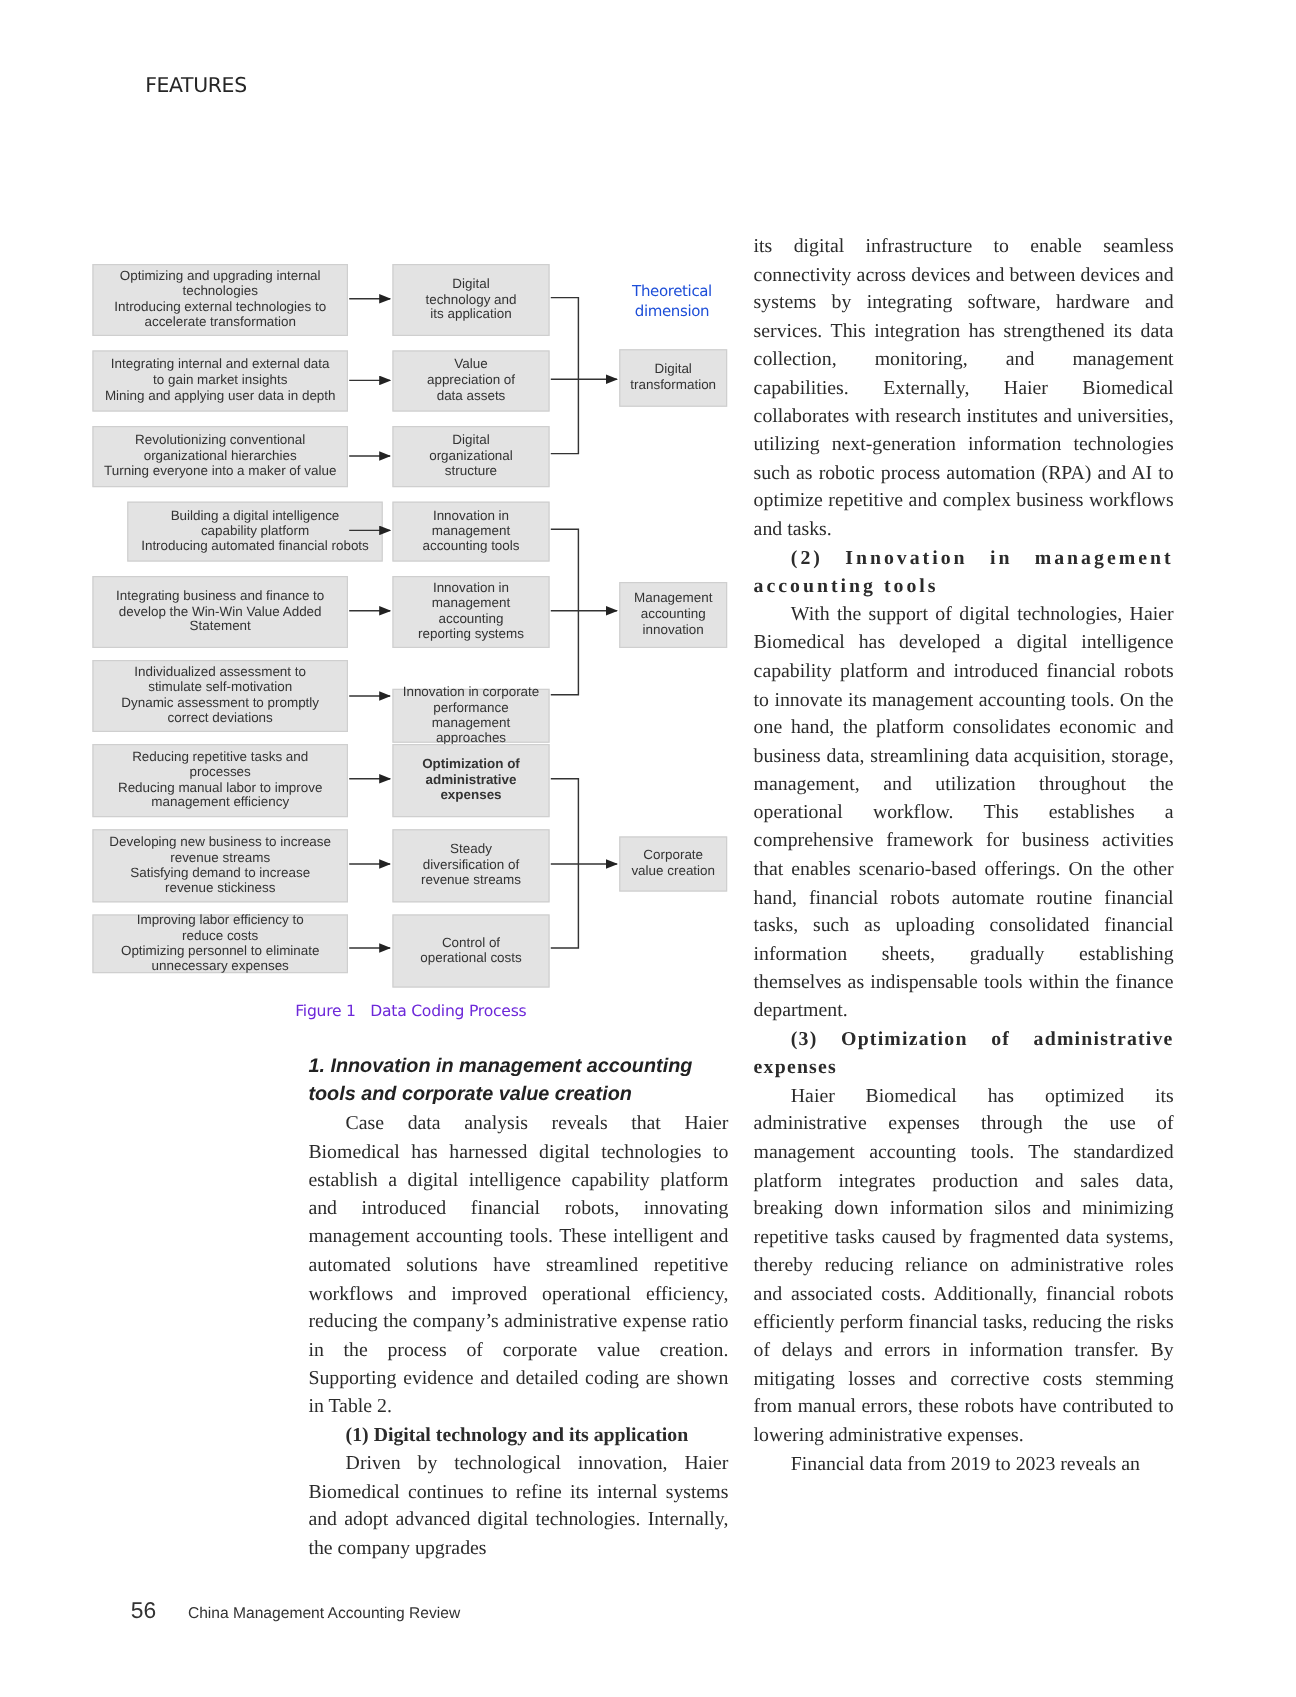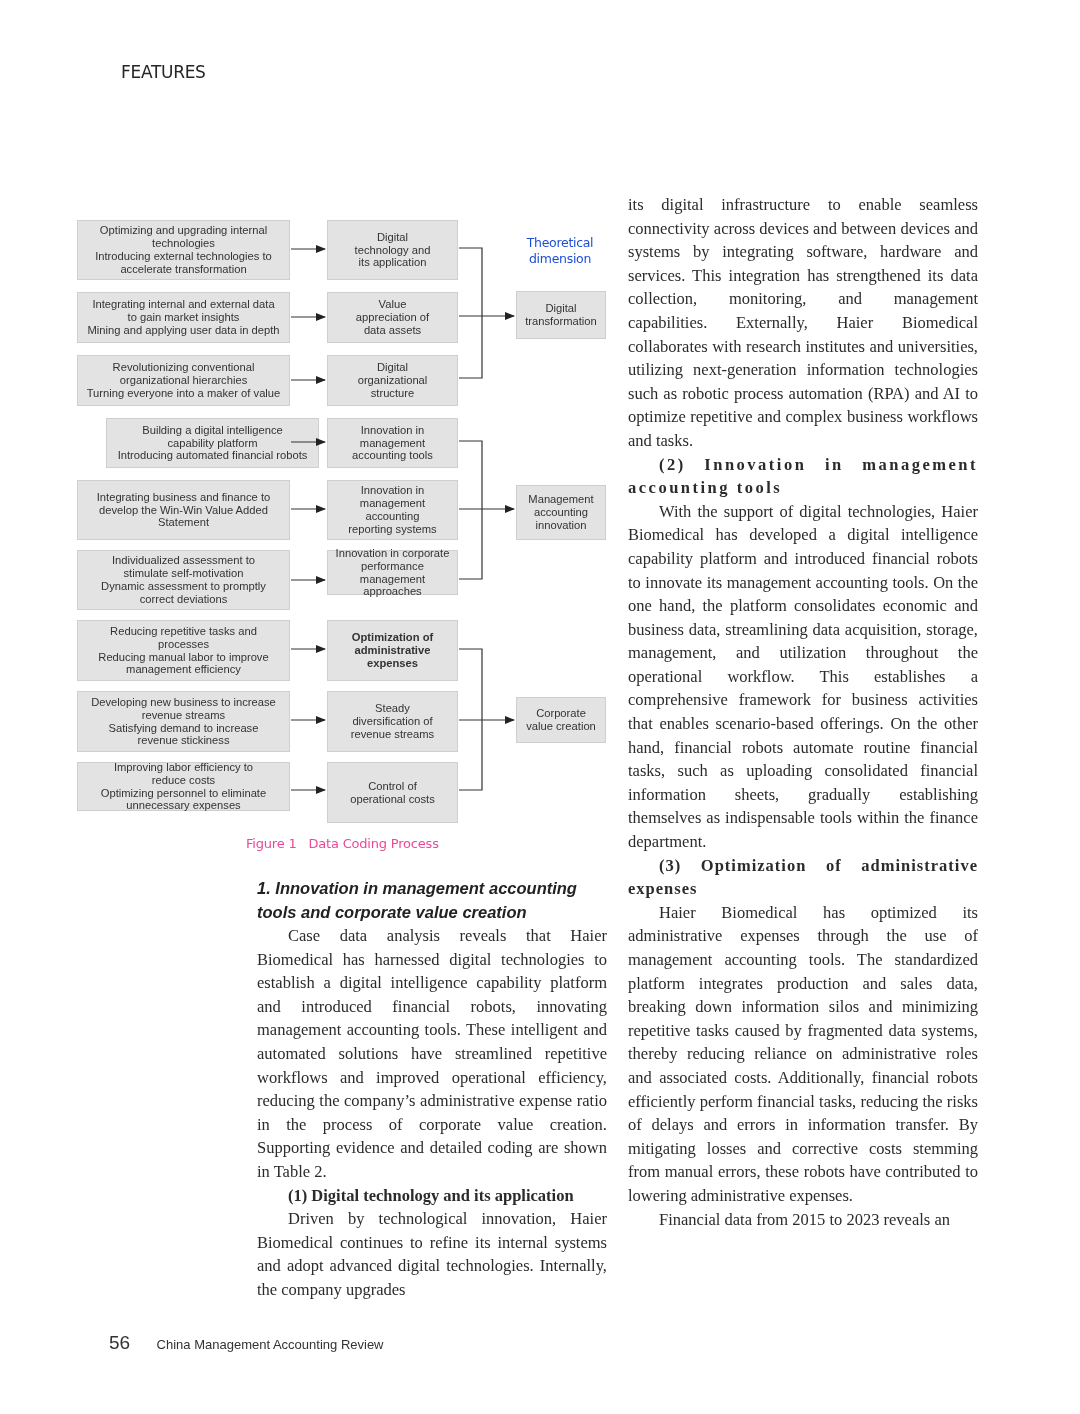--- a/index.html
+++ b/index.html
@@ -5,21 +5,21 @@
   html, body { margin: 0; padding: 0; background: #ffffff; }
   body { width: 1080px; height: 1414px; position: relative; overflow: hidden; color: #2b2b2b; }
   .header { position: absolute; left: 77px; top: 62px; font-family: "DejaVu Sans", sans-serif; font-size: 17px; letter-spacing: -0.3px; color: #262626; margin-left: 44px; }
   .figure { position: absolute; left: 0; top: 0; width: 620px; height: 870px; }
   .col-head { position: absolute; font-family: "DejaVu Sans", sans-serif; font-size: 12.5px; color: #1d4ed8; text-align: center; line-height: 16px; letter-spacing: -0.3px; margin-top: 40px; }
   .box { position: absolute; background: #e3e3e3; border: 1px solid #cfcfcf; box-sizing: border-box; display: flex; align-items: center; justify-content: center; text-align: center; font-family: "Liberation Sans", sans-serif; font-size: 11.2px; line-height: 12.8px; color: #333; padding: 0 3px; white-space: pre-line; }
   .box.first { left: 77px; width: 213px; }
   .box.second { left: 327px; width: 131px; }
   .box.third { left: 516px; width: 90px; }
   svg.connectors { position: absolute; left: 0; top: 0; width: 620px; height: 870px; pointer-events: none; }
-  .caption { position: absolute; left: 246px; top: 836px; font-family: "DejaVu Sans", sans-serif; font-size: 13px; color: #ec4899; letter-spacing: -0.2px; }
+  .caption { position: absolute; left: 246px; top: 836px; font-family: "DejaVu Sans", sans-serif; font-size: 13px; color: #6d28d9; letter-spacing: -0.2px; }
   .caption .num { margin-right: 12px; }
   .col { position: absolute; font-family: "Liberation Serif", serif; font-size: 16.5px; line-height: 23.6px; color: #2b2b2b; text-align: justify; }
   .col p { margin: 0; }
   .col .indent { text-indent: 31px; }
   .col .sub { font-weight: bold; }
   .col .sub.indent { text-indent: 31px; }
   .left-col { left: 257px; top: 876px; width: 350px; }
   .right-col { left: 628px; top: 193px; width: 350px; }
   .section-title { font-family: "Liberation Sans", sans-serif; font-style: italic; font-weight: bold; font-size: 16.5px; line-height: 24px; color: #222; text-align: left; }
   .footer { position: absolute; left: 77px; top: 1332px; font-family: "Liberation Sans", sans-serif; color: #333; margin-left: 32px; }
@@ -79,21 +79,21 @@
   <div class="box second" style="top:355px; height:51px;">Digital
 organizational
 structure</div>
   <div class="box second" style="top:418px; height:50px;">Innovation in
 management
 accounting tools</div>
   <div class="box second" style="top:480px; height:60px;">Innovation in
 management
 accounting
 reporting systems</div>
-  <div class="box second" style="top:550px; height:45px;">Innovation in corporate
+  <div class="box second" style="top:574px; height:45px;">Innovation in corporate
 performance
 management
 approaches</div>
   <div class="box second" style="top:620px; height:61px;font-weight:bold;">Optimization of
 administrative
 expenses</div>
   <div class="box second" style="top:691px; height:61px;">Steady
 diversification of
 revenue streams</div>
   <div class="box second" style="top:762px; height:61px;">Control of
@@ -151,19 +151,19 @@
   <p class="sub indent">(1) Digital technology and its application</p>
   <p class="indent">Driven by technological innovation, Haier Biomedical continues to refine its internal systems and adopt advanced digital technologies. Internally, the company upgrades</p>
 </div>
 
 <div class="col right-col">
   <p>its digital infrastructure to enable seamless connectivity across devices and between devices and systems by integrating software, hardware and services. This integration has strengthened its data collection, monitoring, and management capabilities. Externally, Haier Biomedical collaborates with research institutes and universities, utilizing next-generation information technologies such as robotic process automation (RPA) and AI to optimize repetitive and complex business workflows and tasks.</p>
   <p class="sub indent" style="letter-spacing:2.5px;">(2) Innovation in management accounting tools</p>
   <p class="indent">With the support of digital technologies, Haier Biomedical has developed a digital intelligence capability platform and introduced financial robots to innovate its management accounting tools. On the one hand, the platform consolidates economic and business data, streamlining data acquisition, storage, management, and utilization throughout the operational workflow. This establishes a comprehensive framework for business activities that enables scenario-based offerings. On the other hand, financial robots automate routine financial tasks, such as uploading consolidated financial information sheets, gradually establishing themselves as indispensable tools within the finance department.</p>
   <p class="sub indent" style="letter-spacing:1px;">(3) Optimization of administrative expenses</p>
   <p class="indent">Haier Biomedical has optimized its administrative expenses through the use of management accounting tools. The standardized platform integrates production and sales data, breaking down information silos and minimizing repetitive tasks caused by fragmented data systems, thereby reducing reliance on administrative roles and associated costs. Additionally, financial robots efficiently perform financial tasks, reducing the risks of delays and errors in information transfer. By mitigating losses and corrective costs stemming from manual errors, these robots have contributed to lowering administrative expenses.</p>
-  <p class="indent">Financial data from 2015 to 2023 reveals an</p>
+  <p class="indent">Financial data from 2019 to 2023 reveals an</p>
 </div>
 
 <div class="footer">
   <span class="page-num">56</span>
   <span class="journal">China Management Accounting Review</span>
 </div>
 
 </body></html>

